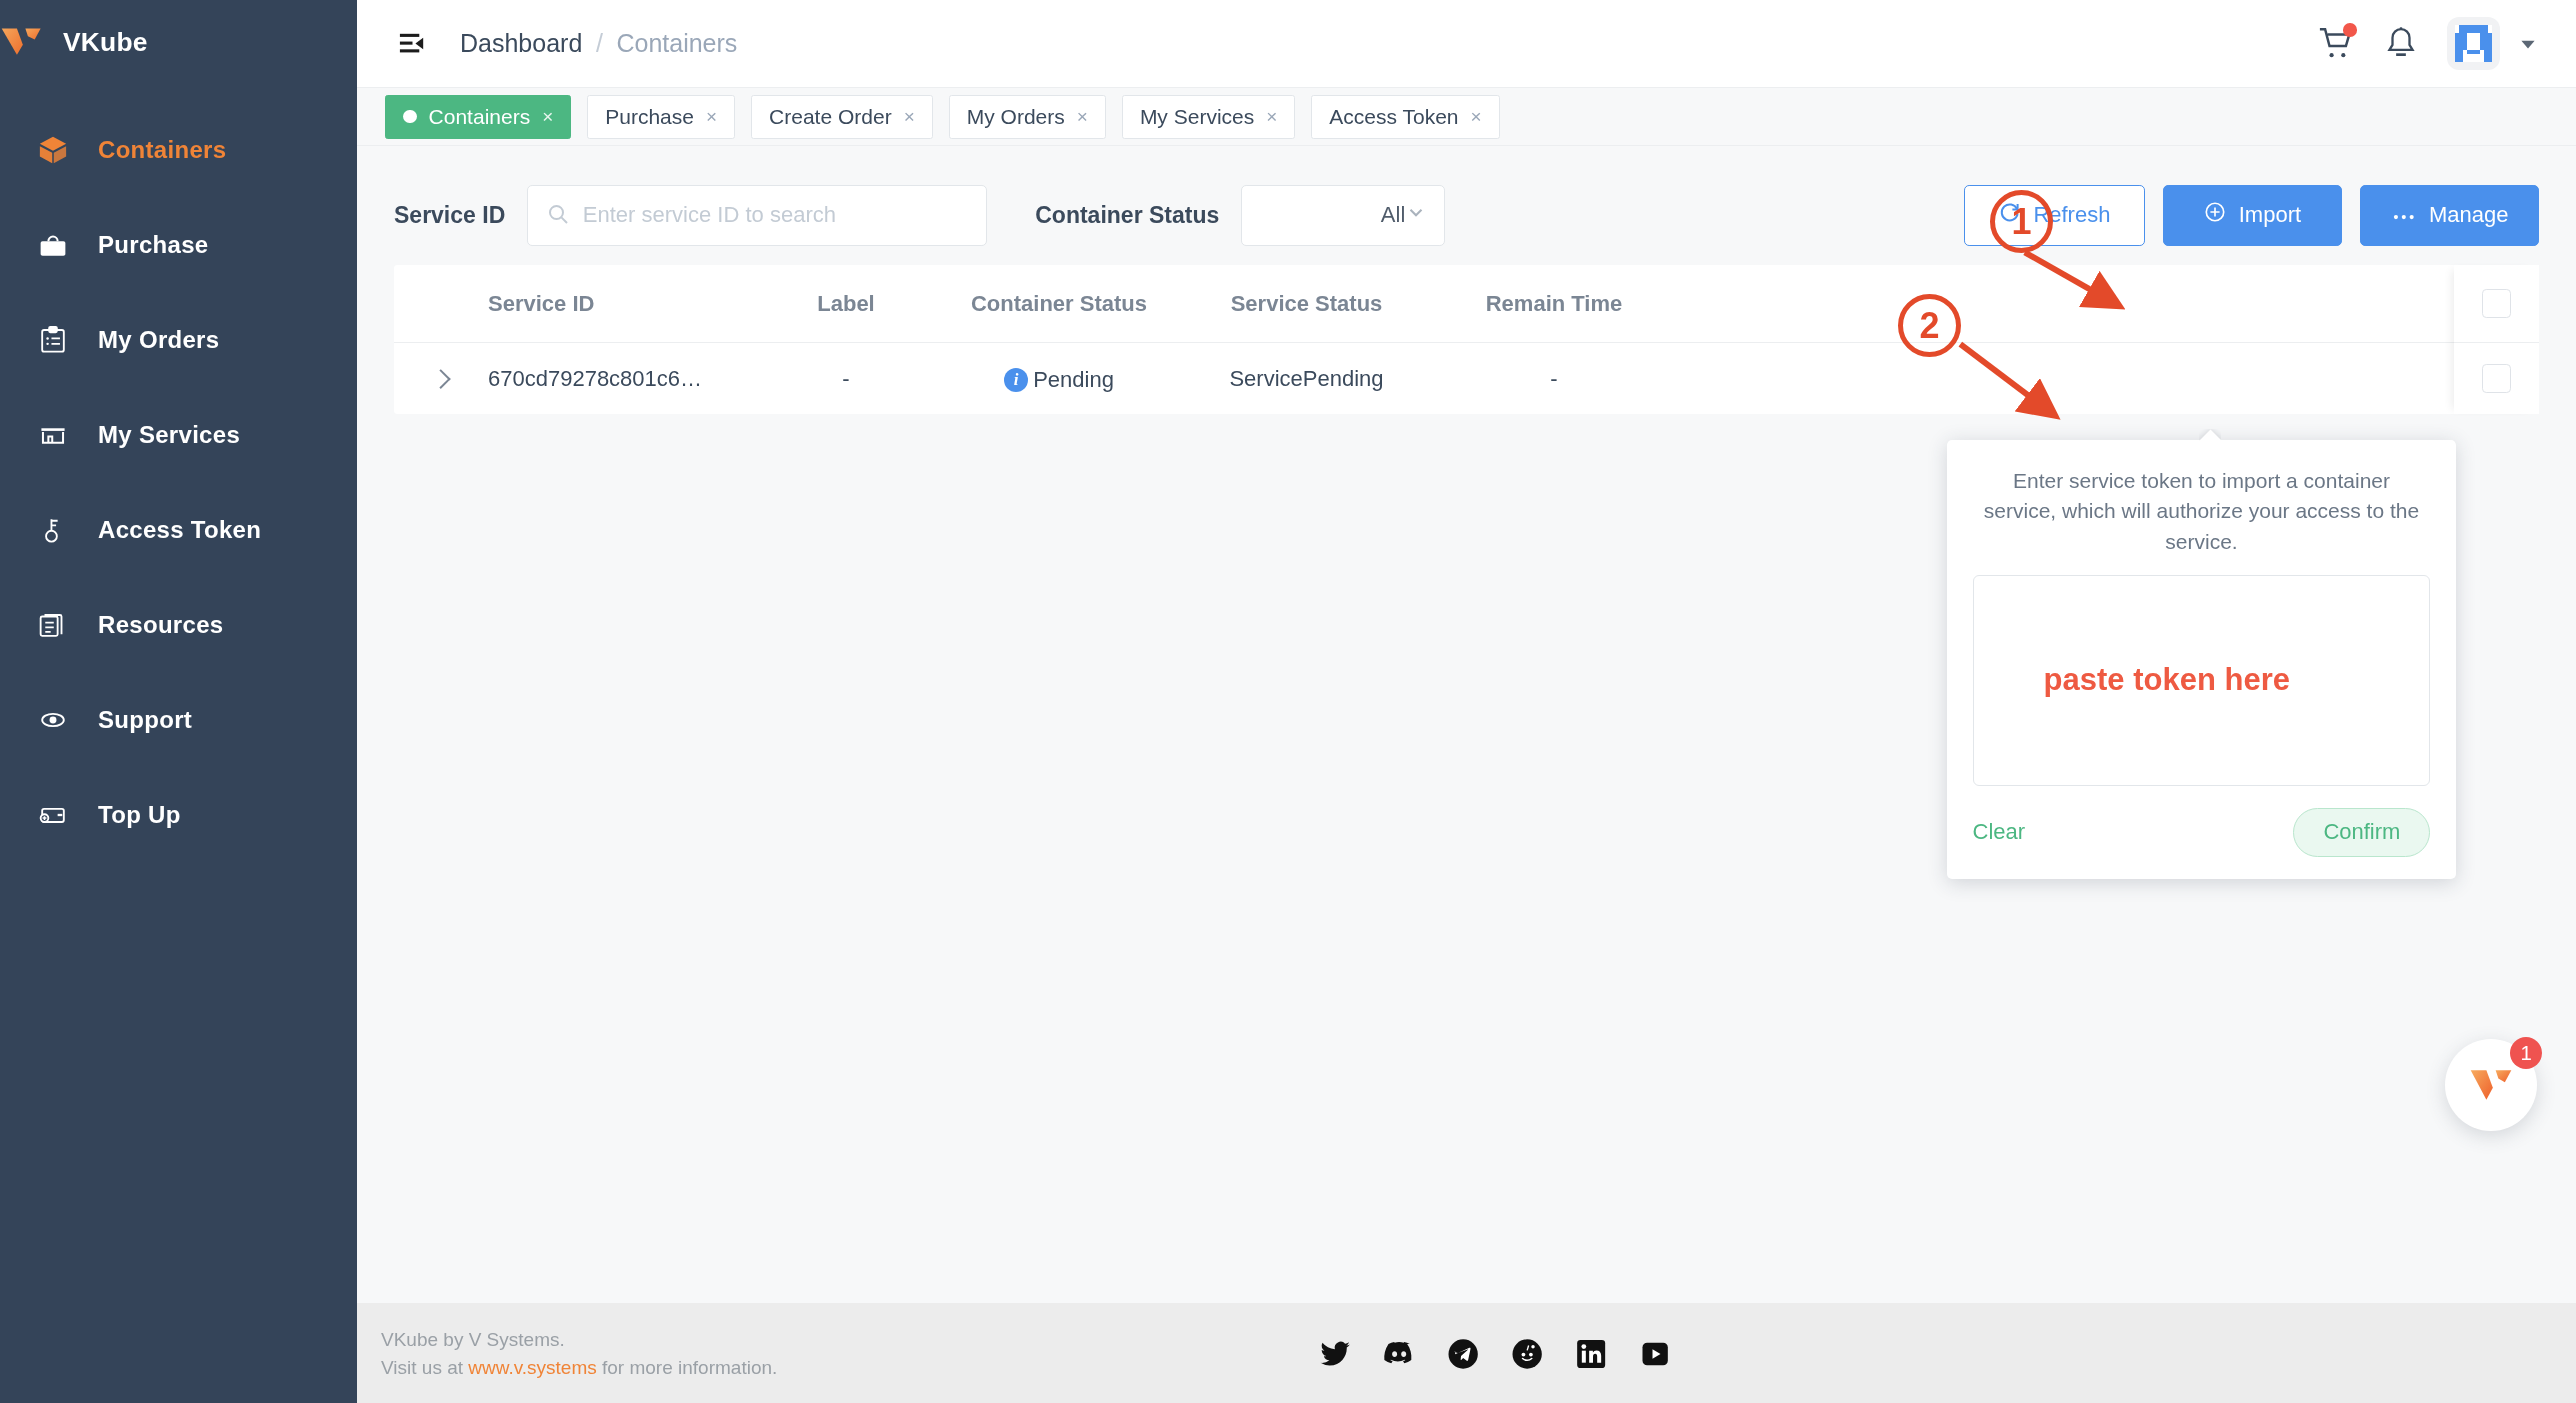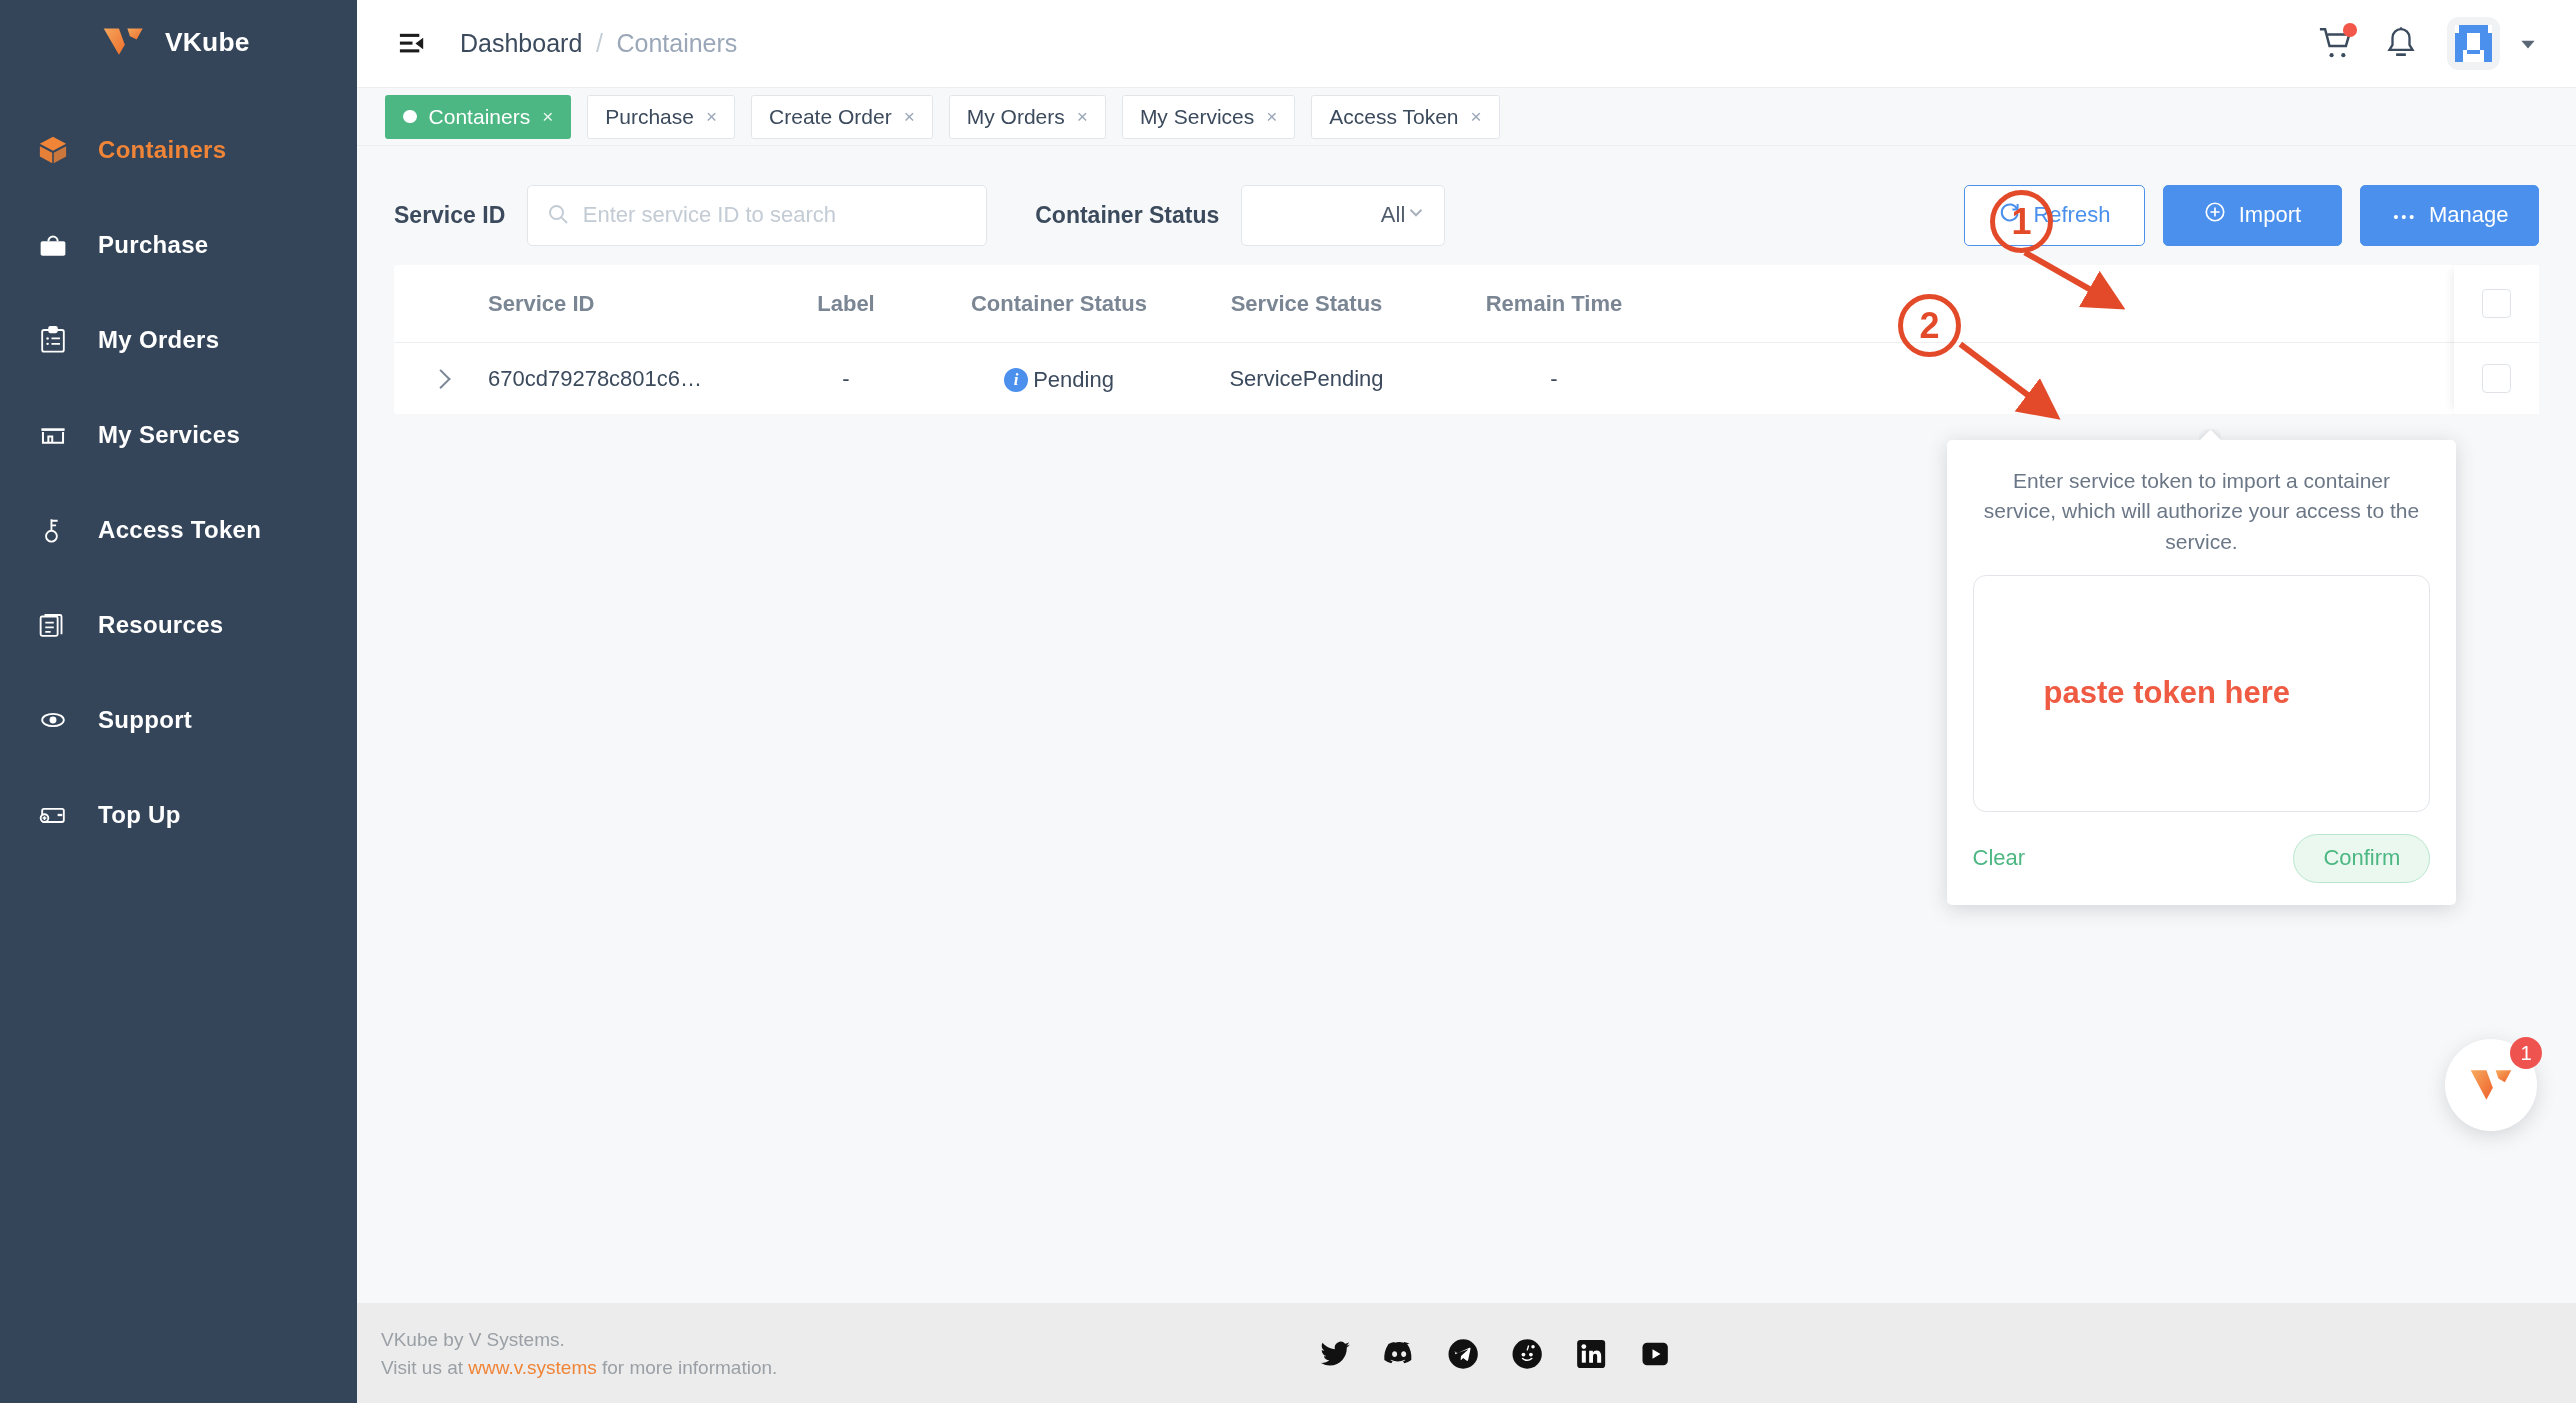--- a/index.html
+++ b/index.html
@@ -16,21 +16,20 @@
   .sidebar {
     width: 357px; height: 1404px;
     background: #344459;
     flex: 0 0 357px;
     position: relative;
     z-index: 30;
   }
   .brand {
     height: 85px;
     display: flex; align-items: center;
-    padding-left: 102px;
     gap: 19px;
   }
   .brand-logo { width: 44px; height: 34px; flex: 0 0 44px; }
   .brand-name {
     color: #ffffff; font-size: 26.4px; font-weight: bold; letter-spacing: 0.2px;
   }
   .nav { margin-top: 17px; }
   .nav-item {
     height: 95px;
     display: flex; align-items: center;
@@ -251,22 +250,22 @@
     width: 17px; height: 17px; background: #ffffff;
     transform: rotate(45deg); left: 2.6px; top: 4.3px;
     box-shadow: -1.7px -1.7px 5.1px rgba(40,50,70,.10);
   }
   .popover-desc {
     font-size: 21px; color: #6b7786; line-height: 1.46;
     text-align: center; padding: 0 8.5px;
   }
   .token-area {
     margin-top: 17px;
-    width: 100%; height: 237px;
-    border: 0.9px solid #e2e6ea; border-radius: 13px;
+    width: 100%; height: 211px;
+    border: 0.9px solid #e2e6ea; border-radius: 6px;
     position: relative; cursor: text;
     display: flex; align-items: center;
   }
   .token-hint {
     font-size: 31px; font-weight: bold; color: #ee5a42;
     padding-left: 70px;
   }
   .popover-foot {
     margin-top: 22px;
     display: flex; align-items: center; justify-content: space-between;

